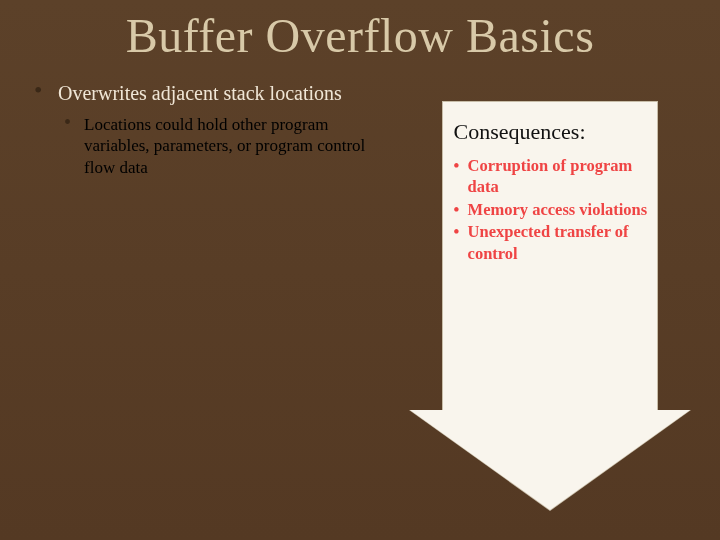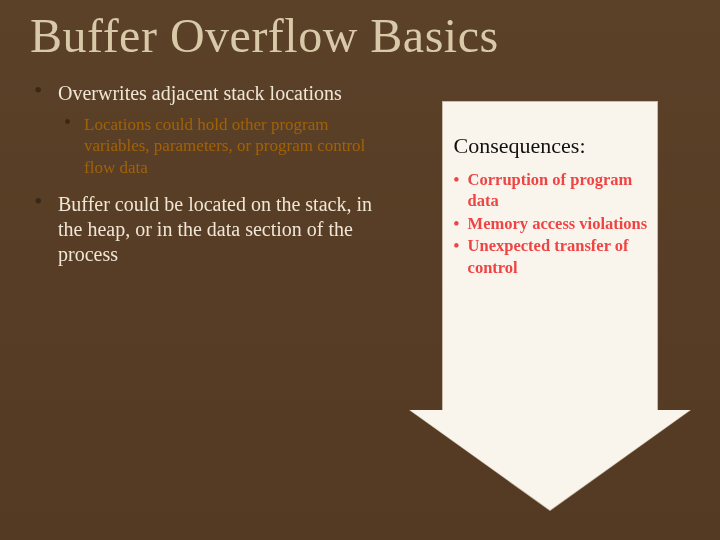--- a/index.html
+++ b/index.html
@@ -16,21 +16,21 @@
   .slide {
     width: 100%;
     height: 100%;
     padding: 8px 30px 20px 30px;
     display: flex;
     flex-direction: column;
   }
   .title {
     font-size: 48px;
     color: #d8c9a8;
-    text-align: left;
+    text-align: center;
     font-weight: normal;
     margin-bottom: 18px;
     letter-spacing: 0.5px;
     font-family: Georgia, serif;
   }
   .content {
     flex: 1;
     display: flex;
     gap: 18px;
   }
@@ -66,21 +66,21 @@
   }
   ul.sub {
     list-style: none;
     margin-top: 8px;
   }
   ul.sub > li {
     position: relative;
     padding-left: 26px;
     font-size: 17px;
     line-height: 1.25;
-    color: #a16207;
+    color: #000000;
   }
   ul.sub > li::before {
     content: "•";
     position: absolute;
     left: 6px;
     top: -4px;
     font-size: 20px;
     color: #3a2817;
   }
   
@@ -115,21 +115,21 @@
     left: -1px;
     width: 0;
     height: 0;
     border-left: 141px solid transparent;
     border-right: 141px solid transparent;
     border-top: 101px solid #c8bda8;
     z-index: -1;
   }
   .arrow-content {
     position: absolute;
-    top: 32px;
+    top: 18px;
     left: 44px;
     width: 196px;
     color: #222;
   }
   .arrow-title {
     font-size: 22px;
     font-weight: normal;
     color: #111;
     margin-bottom: 10px;
     font-family: Georgia, serif;
@@ -162,21 +162,20 @@
 
   <div class="content">
     <div class="left">
       <ul class="main">
         <li>
           <span>Overwrites adjacent stack locations</span>
           <ul class="sub">
             <li>Locations could hold other program variables, parameters, or program control flow data</li>
           </ul>
         </li>
-        <li>Buffer could be located on the stack, in the heap, or in the data section of the process</li>
       </ul>
     </div>
 
     <div class="right">
       <div class="arrow-wrap">
         <div class="arrow-head-border"></div>
         <div class="arrow-body"></div>
         <div class="arrow-head"></div>
         <div class="arrow-content">
           <div class="arrow-title">Consequences:</div>

